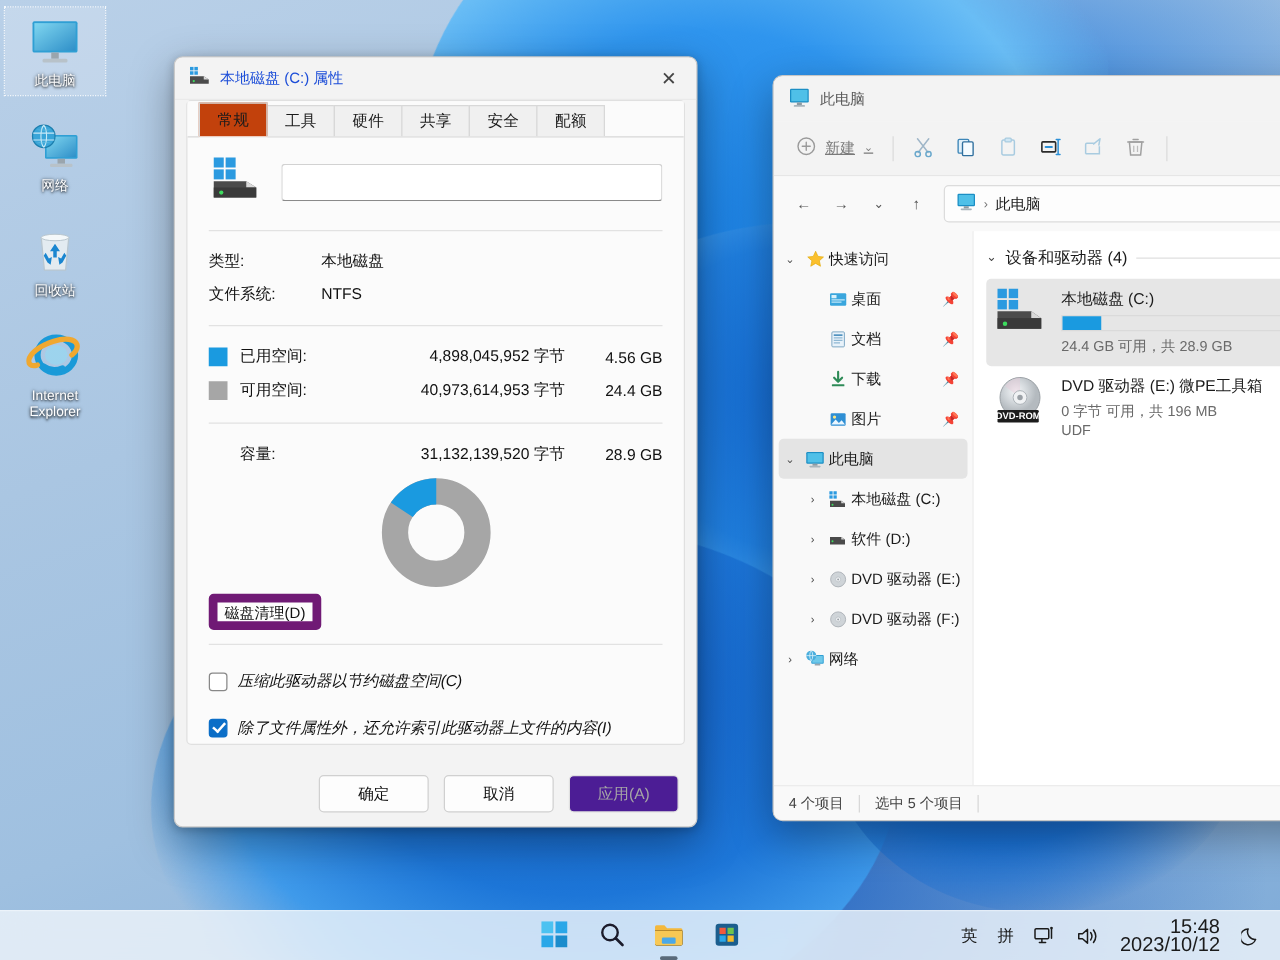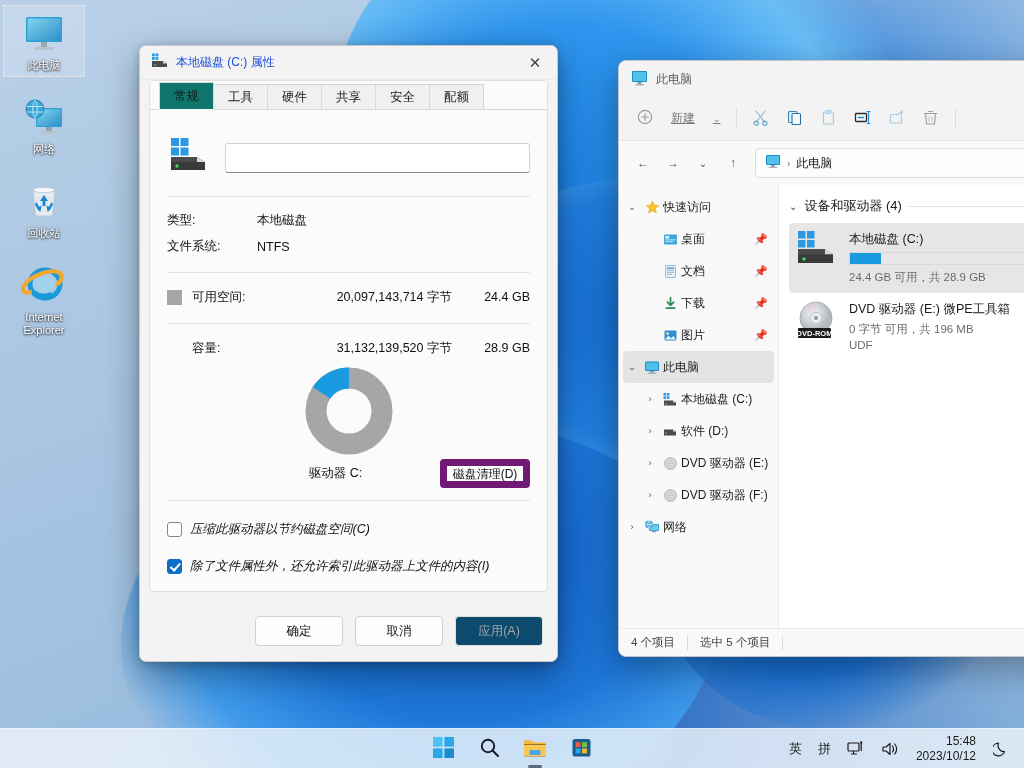--- a/index.html
+++ b/index.html
@@ -104,21 +104,21 @@
   .tab {
     height: 25px; padding: 0 14px;
     display: flex; align-items: center;
     font-size: 12.5px; color: #1b1b1b;
     border: 1px solid #d8d8d8; border-bottom: none;
     background: #f0f0f0;
     margin-right: -1px;
     cursor: default;
   }
   .tab.active {
-    background: #0f766e; height: 27px;
+    background: #c2410c; height: 27px;
     border-color: #d8d8d8; position: relative; z-index: 2;
     box-shadow: 0 1px 0 0 #fbfbfb;
   }
 
   #tabpane { flex: 1; padding: 14px 17px 0; display: flex; flex-direction: column; justify-content: center; }
 
   .ico-row { display: flex; align-items: flex-start; gap: 14px; height: 48px; }
   #vol-label {
     flex: 1; height: 30px; margin-top: 7px;
     background: #fff; border: 1px solid #d2d2d2;
@@ -166,21 +166,21 @@
 
   #props-buttons {
     flex: 0 0 60px; display: flex; align-items: center; justify-content: flex-end;
     gap: 12px; padding: 0 14px 0 0;
   }
   .dlg-btn {
     width: 88px; height: 30px; font-size: 12.5px; color: #111;
     background: #fdfdfd; border: 1px solid #d0d0d0; border-radius: 4px;
     cursor: default;
   }
-  .dlg-btn.disabled { color: #a6a6a6; background: #0c4a6e; border-color: #e0e0e0; }
+  .dlg-btn.disabled { color: #a6a6a6; background: #4c1d95; border-color: #e0e0e0; }
 
   
   #explorer {
     position: absolute; left: 618px; top: 60px; width: 460px; height: 597px;
     background: #f9f9f9;
     border: 1px solid #c6c6c6;
     border-radius: 8px 0 0 8px;
     box-shadow: 0 12px 34px rgba(0,0,0,0.32);
     overflow: hidden;
     display: flex; flex-direction: column;
@@ -190,21 +190,21 @@
     padding-left: 12px; background: #f3f3f3;
   }
   #exp-titlebar .ttl { font-size: 12px; color: #5a5a5a; margin-left: 8px; }
 
   #exp-toolbar {
     flex: 0 0 44px; display: flex; align-items: center;
     padding: 0 10px; background: #f3f3f3;
     border-bottom: 1px solid #e6e6e6;
   }
   #new-btn {
-    display: flex; align-items: center; gap: 18px; height: 30px;
+    display: flex; align-items: center; gap: 7px; height: 30px;
     padding: 0 8px; border-radius: 4px; cursor: default;
     font-size: 12px; color: #7a7a7a; text-decoration: underline;
   }
   .tb-sep { width: 1px; height: 20px; background: #dcdcdc; margin: 0 7px; }
   .tb-btn {
     width: 34px; height: 30px; border-radius: 4px; cursor: default;
     display: flex; align-items: center; justify-content: center;
   }
 
   #exp-navbar {
@@ -297,21 +297,21 @@
   }
   #tb-right {
     position: absolute; right: 8px; display: flex; align-items: center; gap: 2px;
   }
   .tray-btn {
     height: 34px; padding: 0 7px; border-radius: 5px; cursor: default;
     display: flex; align-items: center; justify-content: center;
     font-size: 13px; color: #1b1b1b;
   }
   #tray-clock {
-    text-align: right; font-size: 12px; color: #1b1b1b;
+    text-align: right; font-size: 16px; color: #1b1b1b;
     line-height: 15px; padding: 0 8px; cursor: default; border-radius: 5px;
   }
 </style>
 </head>
 <body>
 
 <div id="desktop">
   <div class="ribbon rb1"></div>
   <div class="ribbon rb2"></div>
   <div class="ribbon rb3"></div>
@@ -768,43 +768,48 @@
         <span class="v">本地磁盘</span>
       </div>
       <div class="kv">
         <span class="k">文件系统:</span>
         <span class="v">NTFS</span>
       </div>
 
       <div class="hr"></div>
 
       <div class="sp-row">
+        <span class="swatch" id="sw-used" style="background: rgb(26, 154, 224);"></span>
+        <span class="k">已用空间:</span>
+        <span class="bytes">4,898,045,952 字节</span>
+        <span class="gb">4.56 GB</span>
+      </div>
+      <div class="sp-row">
         <span class="swatch" id="sw-free" style="background: rgb(166, 166, 166);"></span>
         <span class="k">可用空间:</span>
-        <span class="bytes">20,097,143,714 字节</span>
+        <span class="bytes">40,973,614,953 字节</span>
         <span class="gb">24.4 GB</span>
       </div>
 
       <div class="hr"></div>
 
       <div class="cap-row">
         <span class="k">容量:</span>
         <span class="bytes">31,132,139,520 字节</span>
         <span class="gb">28.9 GB</span>
       </div>
 
       <div id="donut-wrap">
         <svg id="donut-svg" width="90" height="90" viewBox="0 0 90 90">
           <circle cx="45" cy="45" r="33" fill="none" stroke="#a6a6a6" stroke-width="21"></circle>
           <circle id="donut-used" cx="45" cy="45" r="33" fill="none" stroke="#1a9ae0" stroke-width="21" transform="rotate(-90 45 45) scale(1,-1) translate(0,-90)" stroke-dasharray="32.55318307649744 207.34511513692635"></circle>
         </svg>
       </div>
 
       <div id="drive-row">
-        <span id="drive-caption">驱动器 C:</span>
         <button id="cleanup-btn">磁盘清理(D)</button>
       </div>
 
       <div class="hr" style="margin:6px 0 16px"></div>
 
       <div class="chk-row">
         <span class="cbox" id="cb-compress"></span>
         <span>压缩此驱动器以节约磁盘空间(C)</span>
       </div>
       <div class="chk-row" style="margin-top:11px">

